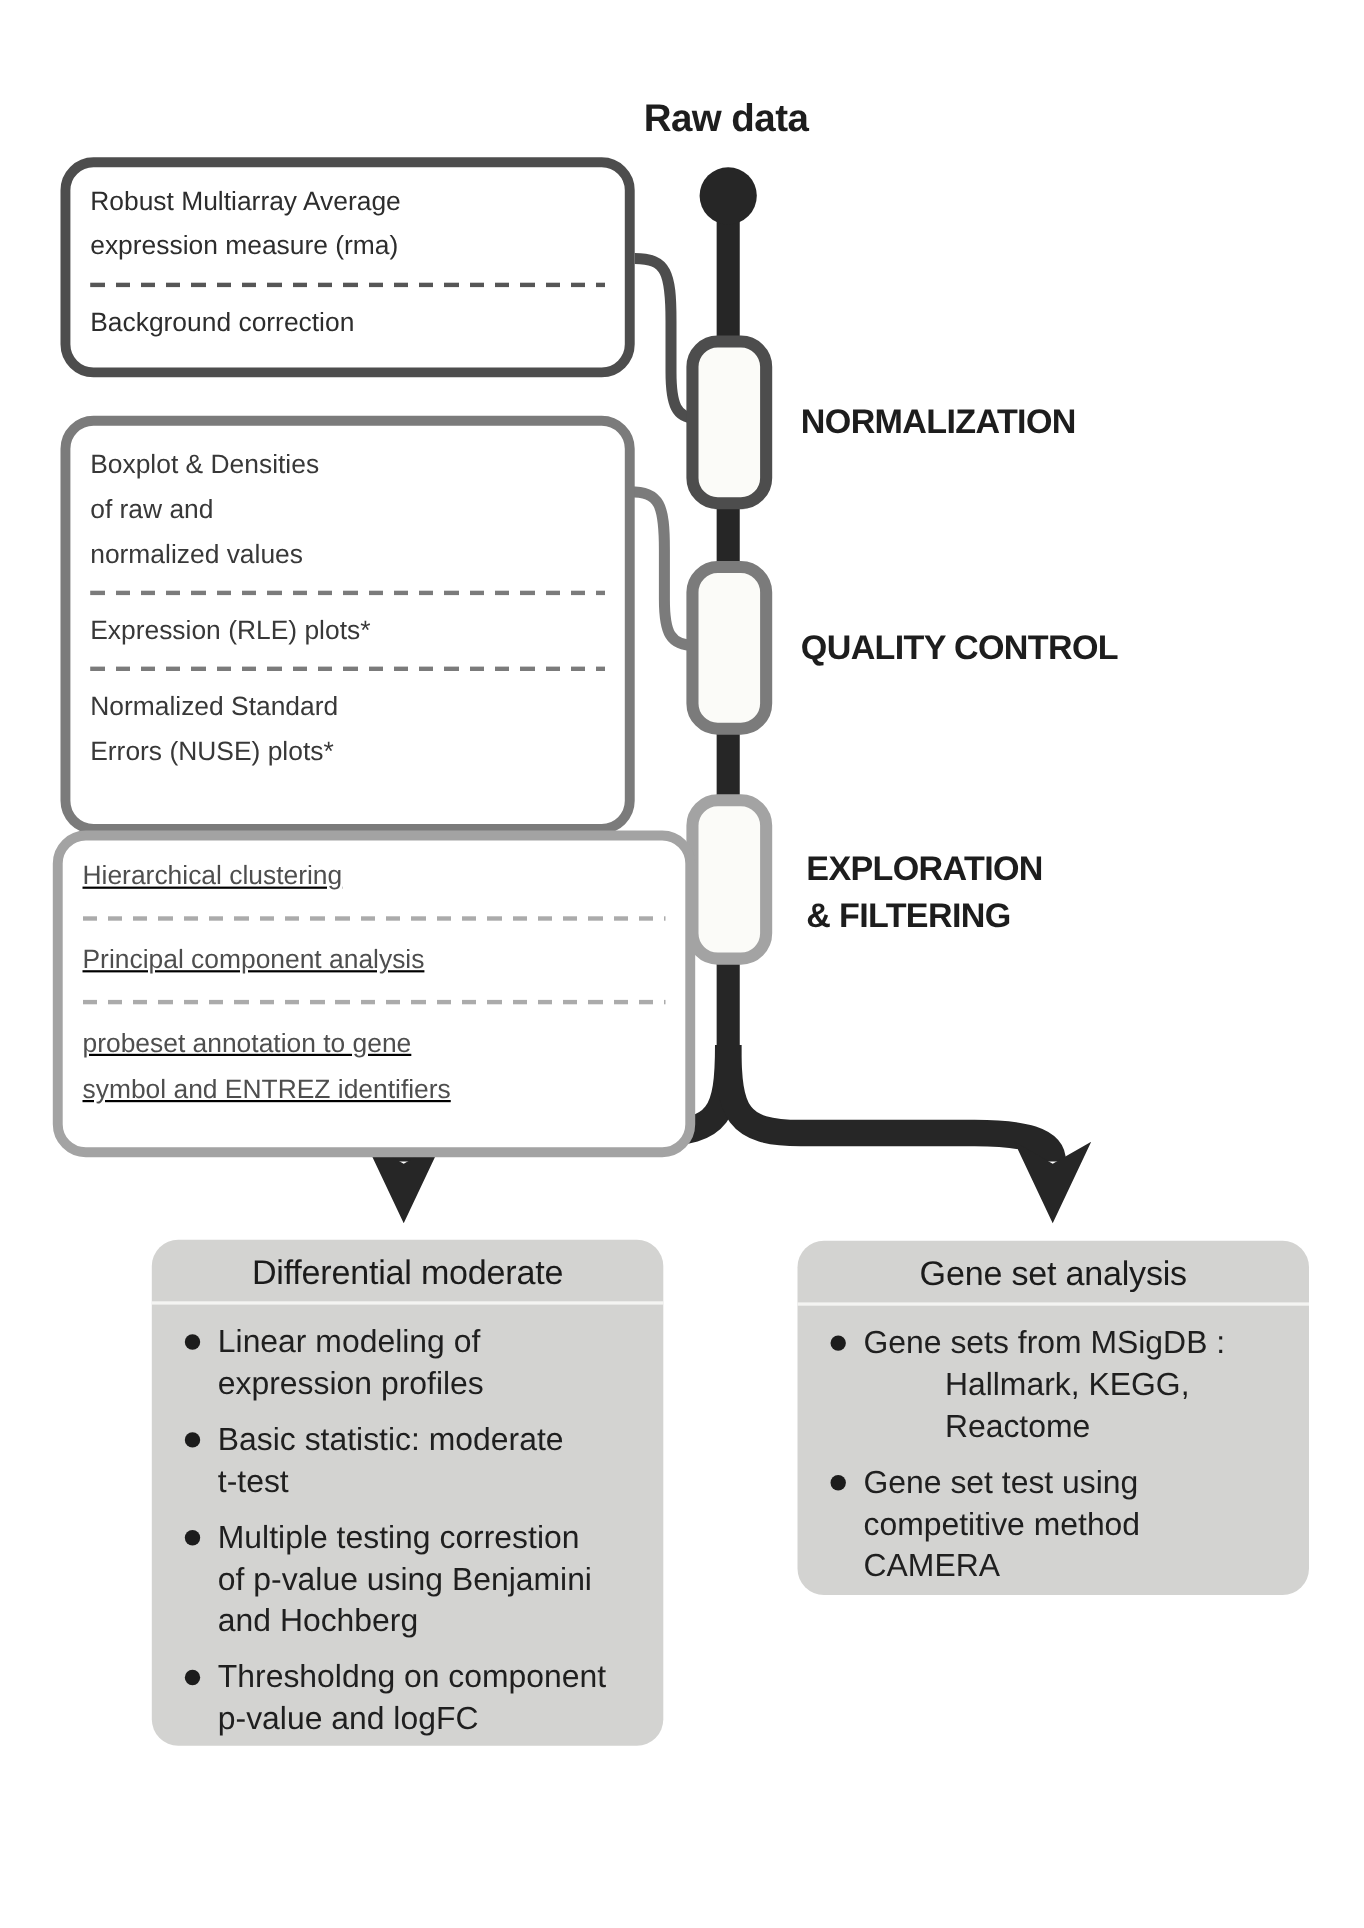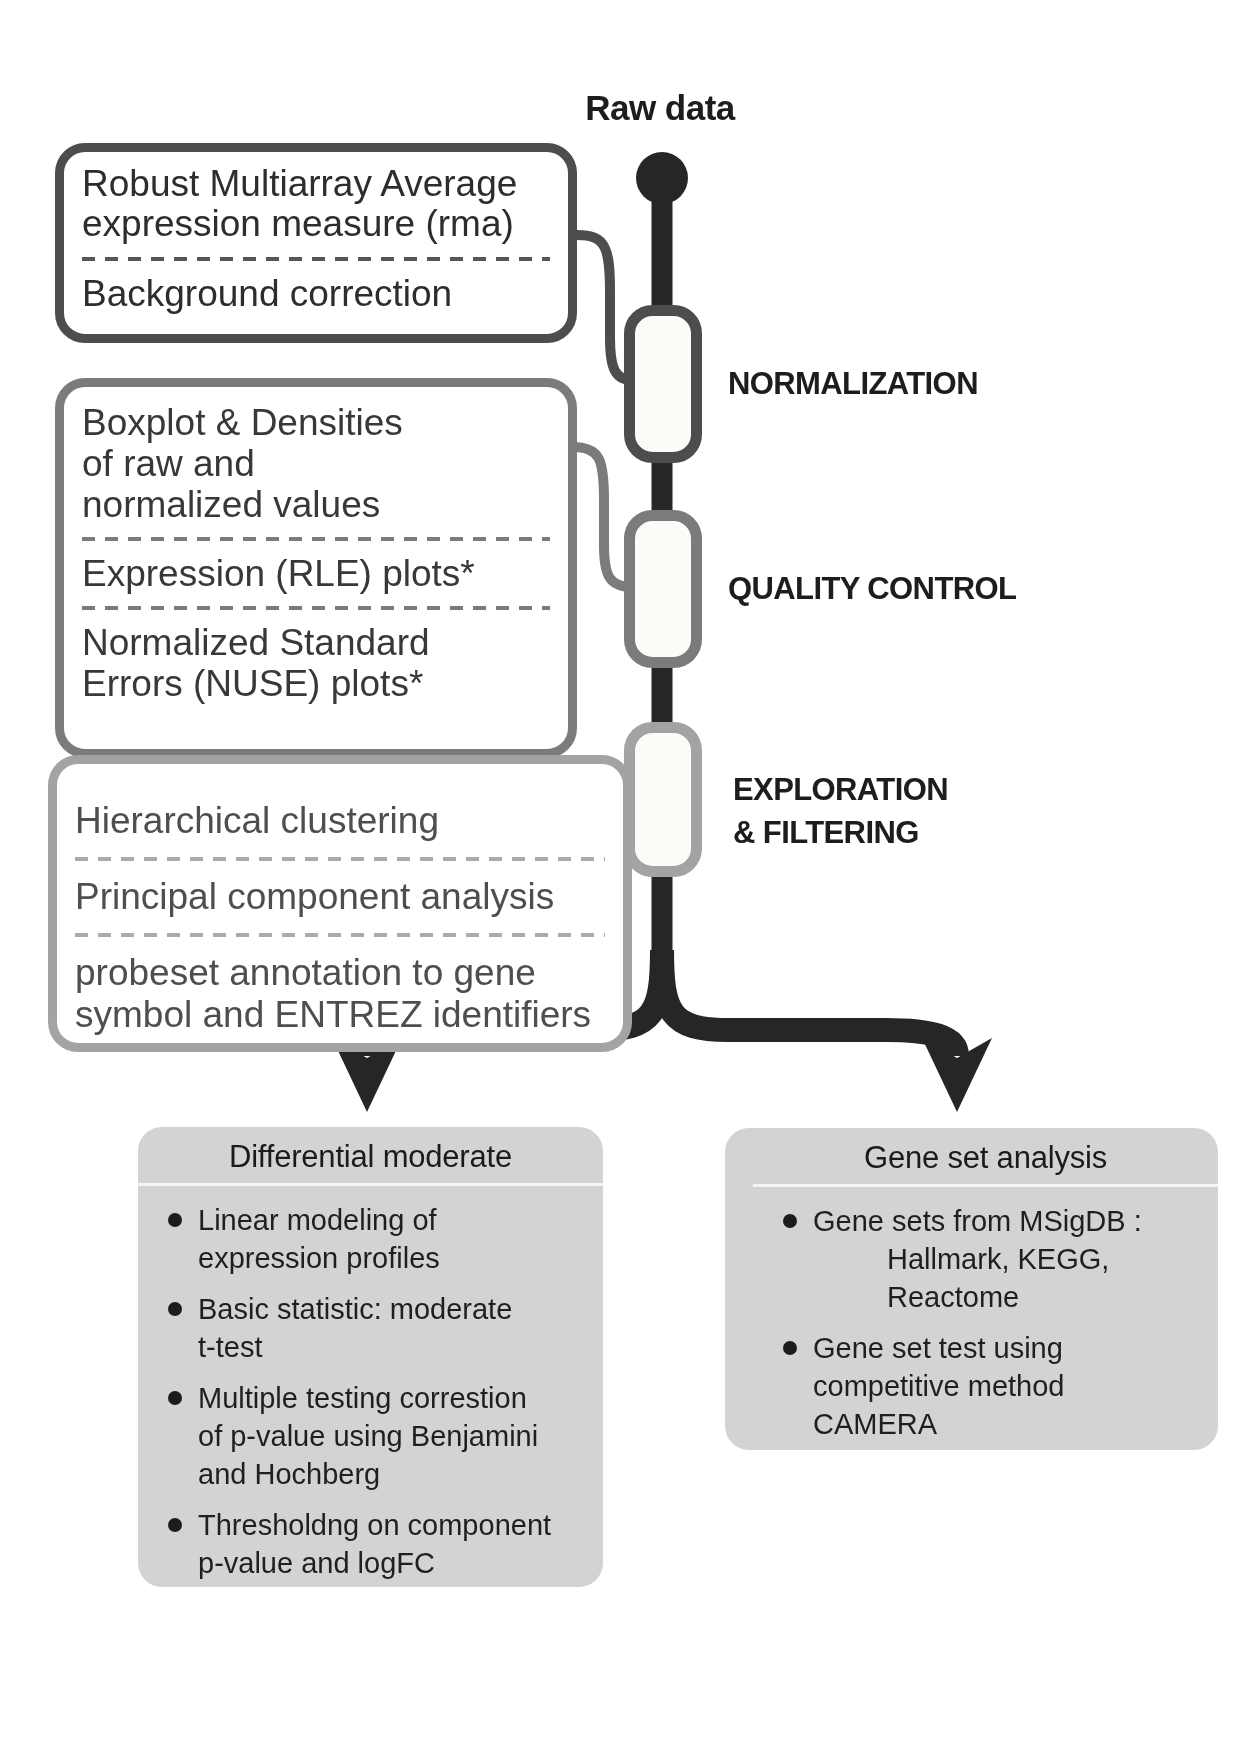--- a/index.html
+++ b/index.html
@@ -15,46 +15,46 @@
   .raw-label{
     left:520px;top:88px;width:280px;text-align:center;
     font-size:35px;font-weight:bold;color:#1d1d1d;letter-spacing:-0.5px;
   }
 
   
   .step-box{
     box-sizing:border-box;background:#ffffff;border-radius:30px;
     padding:12px 18px;z-index:2;
   }
-  .step-box .bline{white-space:nowrap;font-size:37px;}
+  .step-box .bline{white-space:nowrap;font-size:24px;}
   .box-1{left:55px;top:143px;width:522px;height:200px;border:9px solid #4d4d4d;}
   .box-1 .bline{line-height:40px;color:#2d2d2d;}
   .box-2{left:55px;top:352px;width:522px;height:380px;border:9px solid #7b7b7b;padding-top:15px;margin-top:26px;}
   .box-2 .bline{line-height:41px;color:#383838;}
-  .box-3{left:48px;top:755px;width:584px;height:297px;border:9px solid #a3a3a3;padding-top:36px;}
+  .box-3{left:48px;top:755px;width:584px;height:297px;border:9px solid #a3a3a3;padding-top:12px;text-decoration:underline;}
   .box-3 .bline{line-height:42px;color:#4e4e4e;}
 
   .dsep{height:4px;margin:13px 0;}
   .box-1 .dsep{background:repeating-linear-gradient(90deg,#565656 0 13px,transparent 13px 23px);}
   .box-2 .dsep{background:repeating-linear-gradient(90deg,#7b7b7b 0 13px,transparent 13px 23px);margin:12px 0;}
   .box-3 .dsep{background:repeating-linear-gradient(90deg,#ababab 0 13px,transparent 13px 23px);margin:15px 0;}
 
   
   .slabel{
     font-weight:bold;font-size:31px;line-height:43px;color:#1d1d1d;
     letter-spacing:-0.6px;white-space:nowrap;
   }
   .slabel-1{left:728px;top:362px;}
   .slabel-2{left:728px;top:567px;}
   .slabel-3{left:733px;top:768px;}
 
   
   .panel{background:#d3d3d1;border-radius:24px;z-index:2;}
   .panel-diff{left:138px;top:1127px;width:465px;height:460px;}
-  .panel-gene{left:725px;top:1128px;width:465px;height:322px;padding-left:28px;}
+  .panel-gene{left:725px;top:1128px;width:465px;height:322px;}
   .panel-title{
     font-size:31px;color:#1b1b1b;text-align:center;
     padding:12px 0 8px 0;letter-spacing:-0.2px;
   }
   .panel-divider{height:3px;background:#f4f4f2;}
   ul.pb{list-style:none;margin:15px 0 0 0;padding:0 12px 0 30px;}
   ul.pb li{display:flex;gap:16px;margin-bottom:13px;}
   .bdot{width:14px;height:14px;border-radius:50%;background:#1c1c1c;flex:none;margin-top:12px;}
   .btext{font-size:29px;line-height:38px;color:#1f1f1f;}
   .btext div{white-space:nowrap;}

